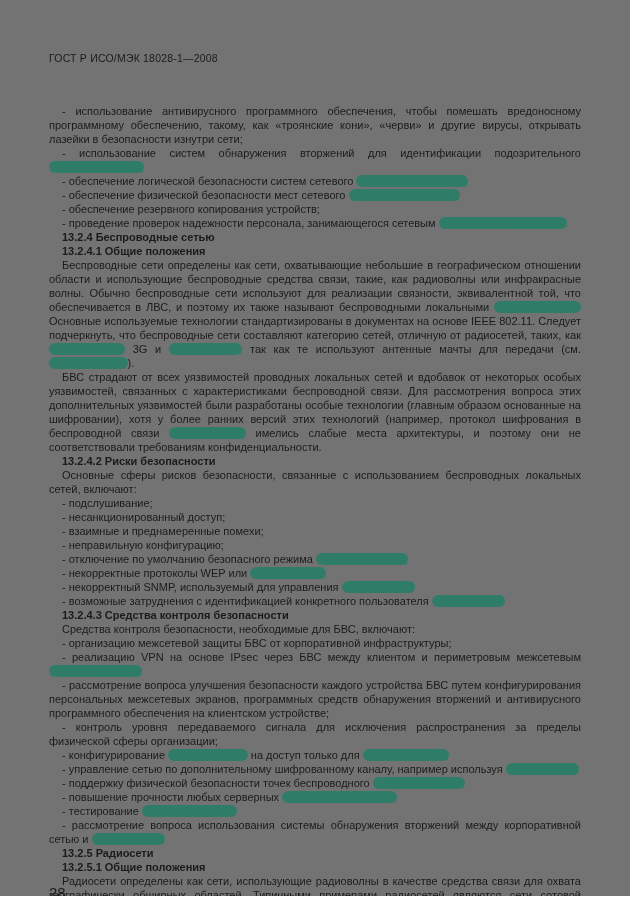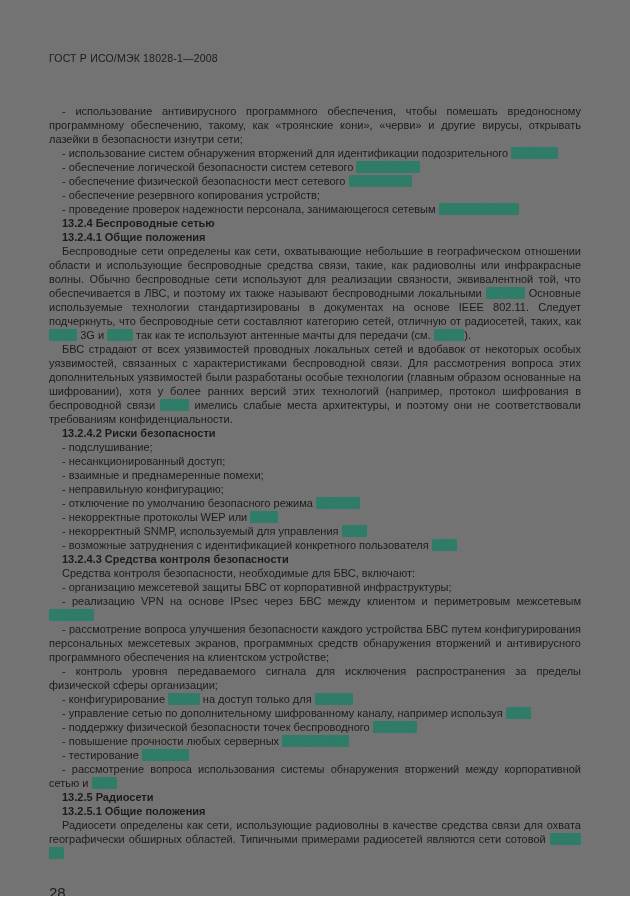--- a/index.html
+++ b/index.html
@@ -41,21 +41,22 @@
   }
   .doc-content p.heading {
     font-weight: bold;
   }
   .doc-content p.subheading {
     font-weight: bold;
   }
   .hl {
     background: var(--hl-color, #2f7d68);
     color: var(--hl-color, #2f7d68);
-    border-radius: 1px;
+    border-radius: 6px;
+    padding-left: 48px;
   }
   .page-number {
     position: absolute;
     top: 884px;
     left: 49px;
     font-size: 15px;
     color: #1b1b1b;
   }
 </style>
 </head>
@@ -69,20 +70,21 @@
       <p class="block para">- использование систем обнаружения вторжений для идентификации подозрительного <span class="hl">трафика;</span></p>
       <p class="block para">- обеспечение логической безопасности систем сетевого <span class="hl">управления;</span></p>
       <p class="block para">- обеспечение физической безопасности мест сетевого <span class="hl">управления;</span></p>
       <p class="block para">- обеспечение резервного копирования устройств;</p>
       <p class="block para">- проведение проверок надежности персонала, занимающегося сетевым <span class="hl">менеджментом.</span></p>
       <p class="block heading">13.2.4 Беспроводные сетью</p>
       <p class="block subheading">13.2.4.1 Общие положения</p>
       <p class="block para">Беспроводные сети определены как сети, охватывающие небольшие в географическом отношении области и использующие беспроводные средства связи, такие, как радиоволны или инфракрасные волны. Обычно беспроводные сети используют для реализации связности, эквивалентной той, что обеспечивается в ЛВС, и поэтому их также называют беспроводными локальными <span class="hl">сетями.</span> Основные используемые технологии стандартизированы в документах на основе IEEE 802.11. Следует подчеркнуть, что беспроводные сети составляют категорию сетей, отличную от радиосетей, таких, как <span class="hl">GSM,</span> 3G и <span class="hl">ОВЧ,</span> так как те используют антенные мачты для передачи (см. <span class="hl">13.2.5</span>).</p>
       <p class="block para">БВС страдают от всех уязвимостей проводных локальных сетей и вдобавок от некоторых особых уязвимостей, связанных с характеристиками беспроводной связи. Для рассмотрения вопроса этих дополнительных уязвимостей были разработаны особые технологии (главным образом основанные на шифровании), хотя у более ранних версий этих технологий (например, протокол шифрования в беспроводной связи <span class="hl">WEP)</span> имелись слабые места архитектуры, и поэтому они не соответствовали требованиям конфиденциальности.</p>
       <p class="block subheading">13.2.4.2 Риски безопасности</p>
+      <p class="block para">Основные сферы рисков безопасности, связанные с использованием беспроводных локальных сетей, включают:</p>
       <p class="block para">- подслушивание;</p>
       <p class="block para">- несанкционированный доступ;</p>
       <p class="block para">- взаимные и преднамеренные помехи;</p>
       <p class="block para">- неправильную конфигурацию;</p>
       <p class="block para">- отключение по умолчанию безопасного режима <span class="hl">доступа;</span></p>
       <p class="block para">- некорректные протоколы WEP или <span class="hl">TKIP;</span></p>
       <p class="block para">- некорректный SNMP, используемый для управления <span class="hl">БВС;</span></p>
       <p class="block para">- возможные затруднения с идентификацией конкретного пользователя <span class="hl">БВС.</span></p>
       <p class="block subheading">13.2.4.3 Средства контроля безопасности</p>
       <p class="block para">Средства контроля безопасности, необходимые для БВС, включают:</p>

